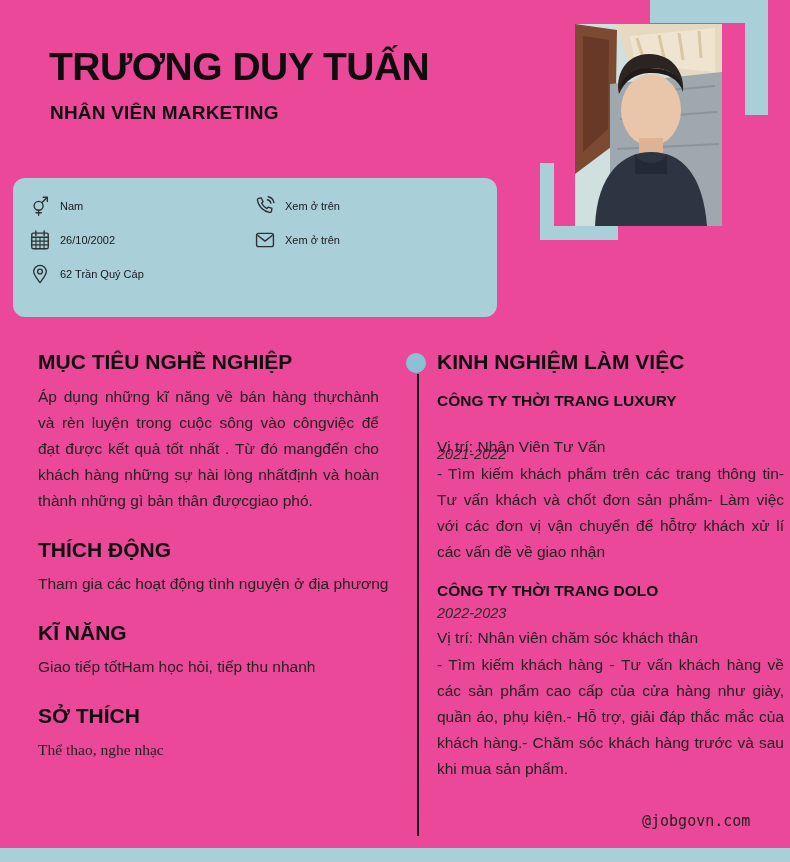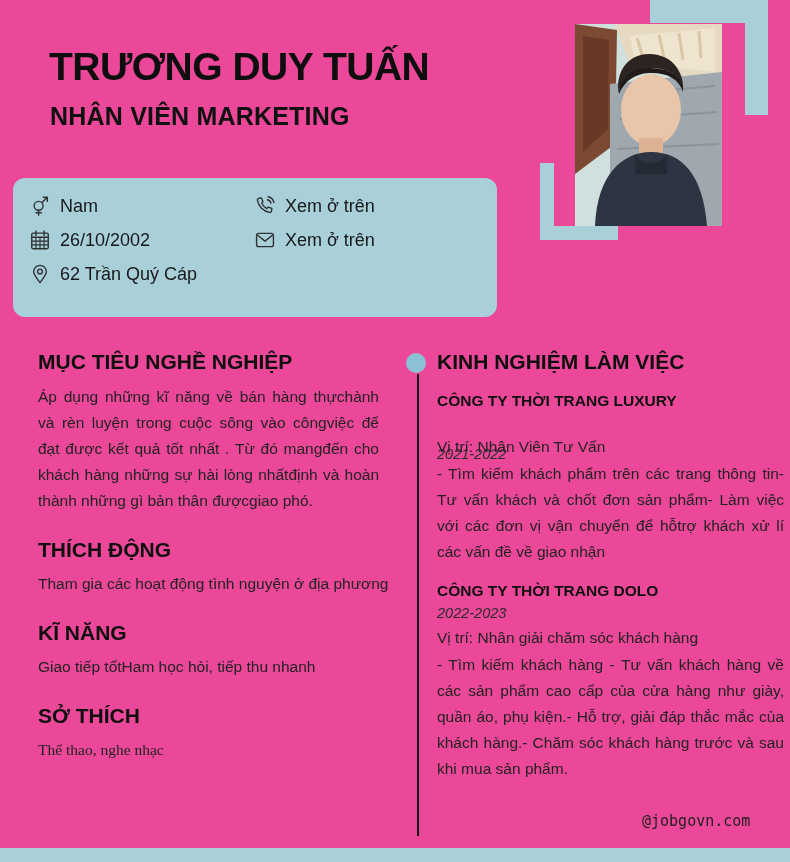--- a/index.html
+++ b/index.html
@@ -10,29 +10,29 @@
   .deco-tr-h{left:650px;top:0;width:118px;height:23px;}
   .deco-tr-v{left:745px;top:0;width:23px;height:115px;}
   .deco-bl-v{left:540px;top:163px;width:14px;height:76px;}
   .deco-bl-h{left:540px;top:226px;width:78px;height:14px;}
   .footer-bar{position:absolute;left:0;top:848px;width:790px;height:14px;background:#a9cfd9;}
   
   .photo{position:absolute;left:575px;top:24px;width:147px;height:202px;overflow:hidden;}
   
   .name{position:absolute;left:49px;top:44px;margin:0;font-size:39px;line-height:46px;
         font-weight:800;letter-spacing:-0.5px;color:#0e0e0e;white-space:nowrap;}
-  .subtitle{position:absolute;left:50px;top:102px;font-size:25px;font-weight:700;
+  .subtitle{position:absolute;left:50px;top:102px;font-size:19px;font-weight:700;
         letter-spacing:0.2px;color:#111;white-space:nowrap;}
   
   .contact-card{position:absolute;left:13px;top:178px;width:484px;height:139px;
         background:#a9cfd9;border-radius:12px;}
   .c-row{position:absolute;height:22px;display:flex;align-items:center;}
   .c-icon{width:22px;height:22px;margin-right:9px;flex:0 0 auto;display:block;}
   .c-icon svg{display:block;}
-  .c-label{font-size:18px;color:#17191b;white-space:nowrap;}
+  .c-label{font-size:11px;color:#17191b;white-space:nowrap;}
   .r1{left:16px;top:17px;} .r2{left:16px;top:51px;} .r3{left:16px;top:85px;}
   .r4{left:241px;top:17px;} .r5{left:241px;top:51px;}
   
   .h-sec{position:absolute;margin:0;font-size:21px;font-weight:700;color:#0f0f0f;
         line-height:26px;white-space:nowrap;}
   .body-text{position:absolute;font-size:15.5px;line-height:26px;color:#222;
         text-align:justify;}
   .left-x{left:38px;width:341px;}
   .right-x{left:437px;width:347px;}
   .nowrap{white-space:nowrap;}
@@ -149,19 +149,19 @@
   <span class="timeline-line"></span>
   <h2 class="h-sec" style="left:437px;top:349px;">KINH NGHIỆM LÀM VIỆC</h2>
 
   <h3 class="company" style="top:391px;">CÔNG TY THỜI TRANG LUXURY</h3>
   <div class="period" style="top:413px;margin-top:32px;">2021-2022</div>
   <div class="position" style="top:437px;">Vị trí: Nhân Viên Tư Vấn</div>
   <div class="body-text right-x" style="top:461px;">- Tìm kiếm khách phẩm trên các trang thông tin- Tư vấn khách và chốt đơn sản phẩm- Làm việc với các đơn vị vận chuyển để hỗtrợ khách xử lí các vấn đề về giao nhận</div>
 
   <h3 class="company" style="top:581px;">CÔNG TY THỜI TRANG DOLO</h3>
   <div class="period" style="top:604px;">2022-2023</div>
-  <div class="position" style="top:628px;">Vị trí: Nhân giải chăm sóc khách hàng</div>
+  <div class="position" style="top:628px;">Vị trí: Nhân viên chăm sóc khách thân</div>
   <div class="body-text right-x" style="top:652px;">- Tìm kiếm khách hàng - Tư vấn khách hàng về các sản phẩm cao cấp của cửa hàng như giày, quần áo, phụ kiện.- Hỗ trợ, giải đáp thắc mắc của khách hàng.- Chăm sóc khách hàng trước và sau khi mua sản phẩm.</div>
 
   <div class="watermark">@jobgovn.com</div>
   <div class="footer-bar"></div>
 
 </div>
 
 </body></html>

